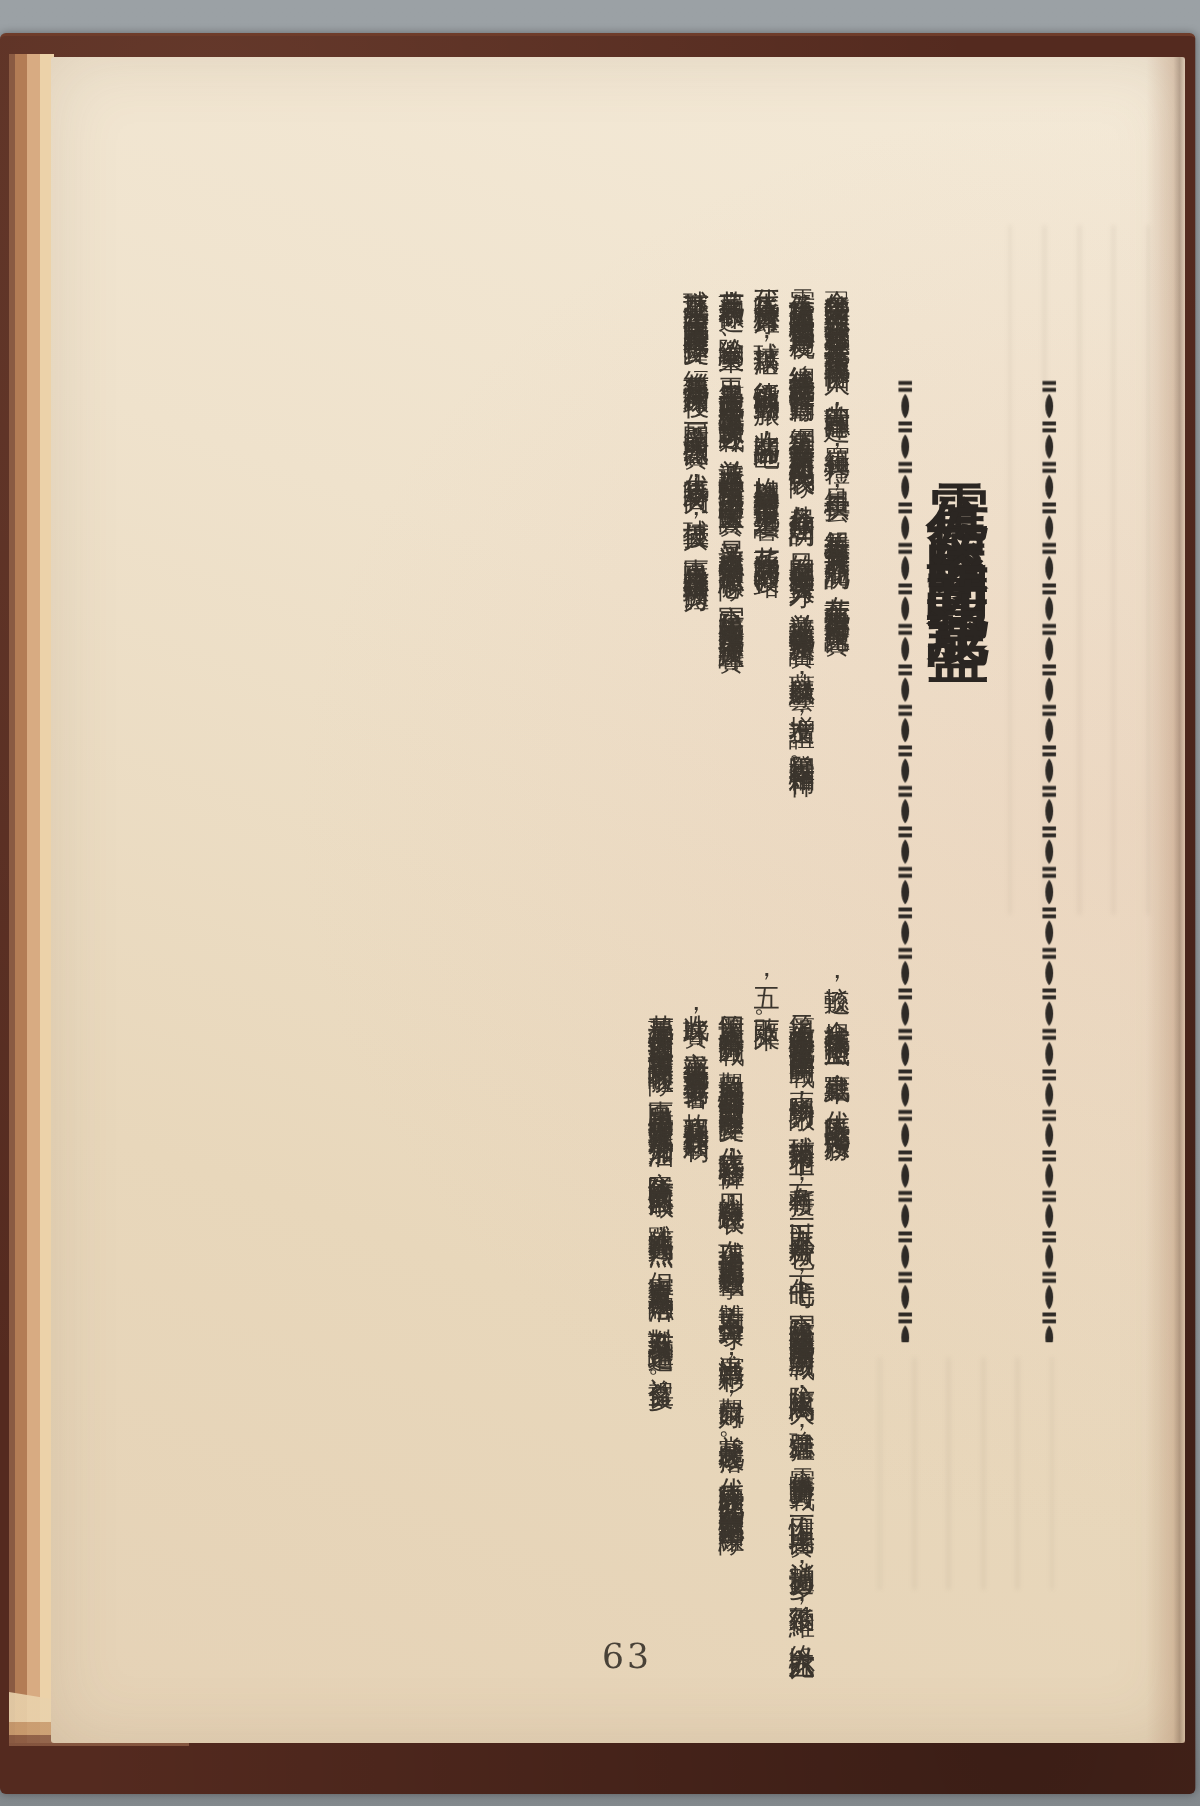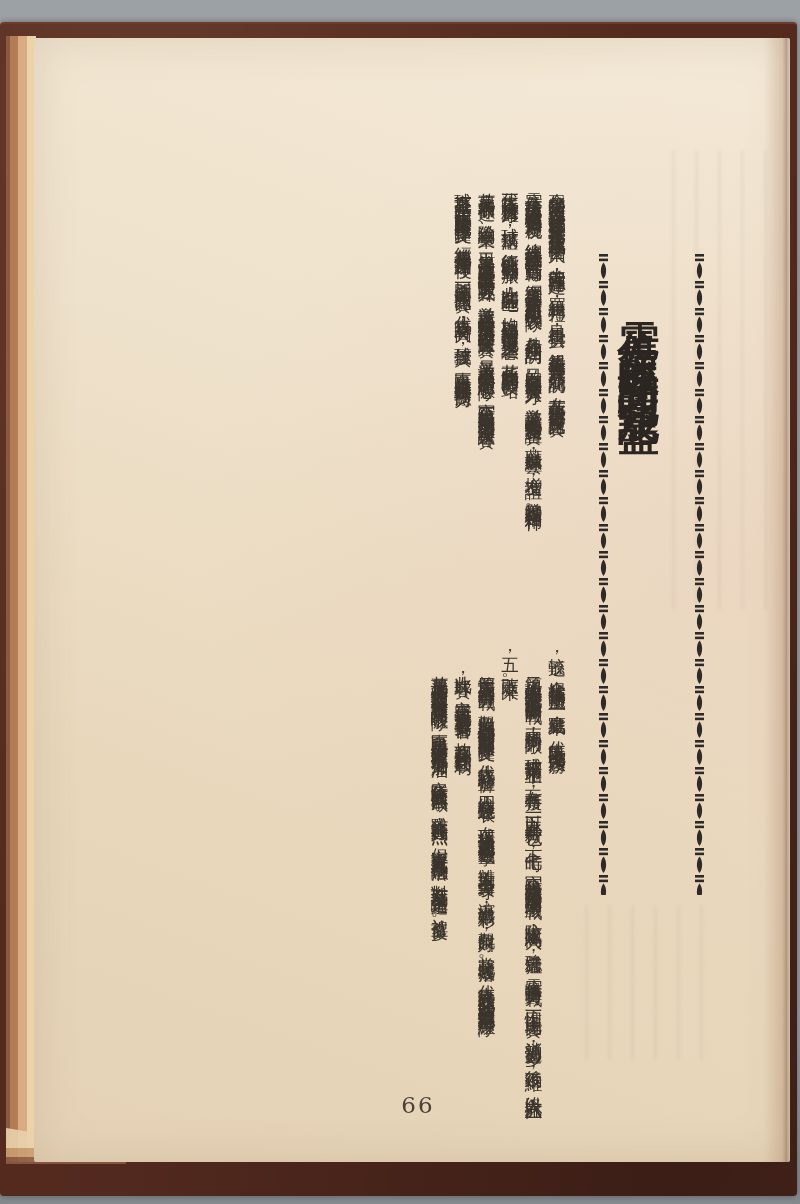--- a/index.html
+++ b/index.html
@@ -87,15 +87,15 @@
       <p>球賽於下午二時半由電信代表隊及東區電信隊交鋒，經花蓮局于局長開球後，展開第一場激烈比賽，代表隊身材高大，球技優異，東區隊身材矮小且因球技體力</p>
     </div>
   <div class="vtext" style="left:90px;top:644px;width:478px;height:466px;">
       <p class="cont">較遜，全場被代表隊佔盡上風。鏖戰結果：代表隊以七七比二六獲勝。</p>
       <p>第二場通信中心隊對花蓮電信隊於下午四時開戰，兩隊勢均力敵，球技體力不相上下，互有斬獲，以五一比五一平分秋色。下午七時，空軍防校隊對花蓮電信隊展開第三場激戰，防校隊人高馬大，強壯勇猛，電信隊雖奮勇力戰，惟因上一場比賽，消耗體力過多，後勁不維，終以六六比五五，敗下陣來。</p>
       <p>第四場於下午八時卅分開戰，觀衆均以興奮心情和熱烈的鼓掌歡迎兩隊交鋒。代表隊紅衫藍褲，四維隊藍色球衣，在球場上生龍活虎地互相追逐截擊，雙方均出盡全力攻守，演出異常精彩，觀衆叫好，掌聲此起彼落。代表隊終以四九比二八的績分擊敗本縣冠軍四維隊。</p>
       <p>此次球賽，主辦單位花蓮局事前有妥善佈署，故賽程和秩序均甚順利。</p>
       <p>花蓮局于局長特備大批飲料招待主客各隊球員和啦啦隊，東區段趙段長亦贈送大批汽水爲雙方加油。客隊防校以大西瓜回敬，雖然比賽進行熱烈，但賓主雙方氣氛極爲融洽，對球藝及友誼之增進，裨益良多。</p>
     </div>
 
-  <div class="pageno" style="left:398px;top:1092px;width:40px;">66</div>
+  <div class="pageno" style="left:398px;top:1092px;width:40px;">63</div>
 
 </div>
 
 </body></html>

